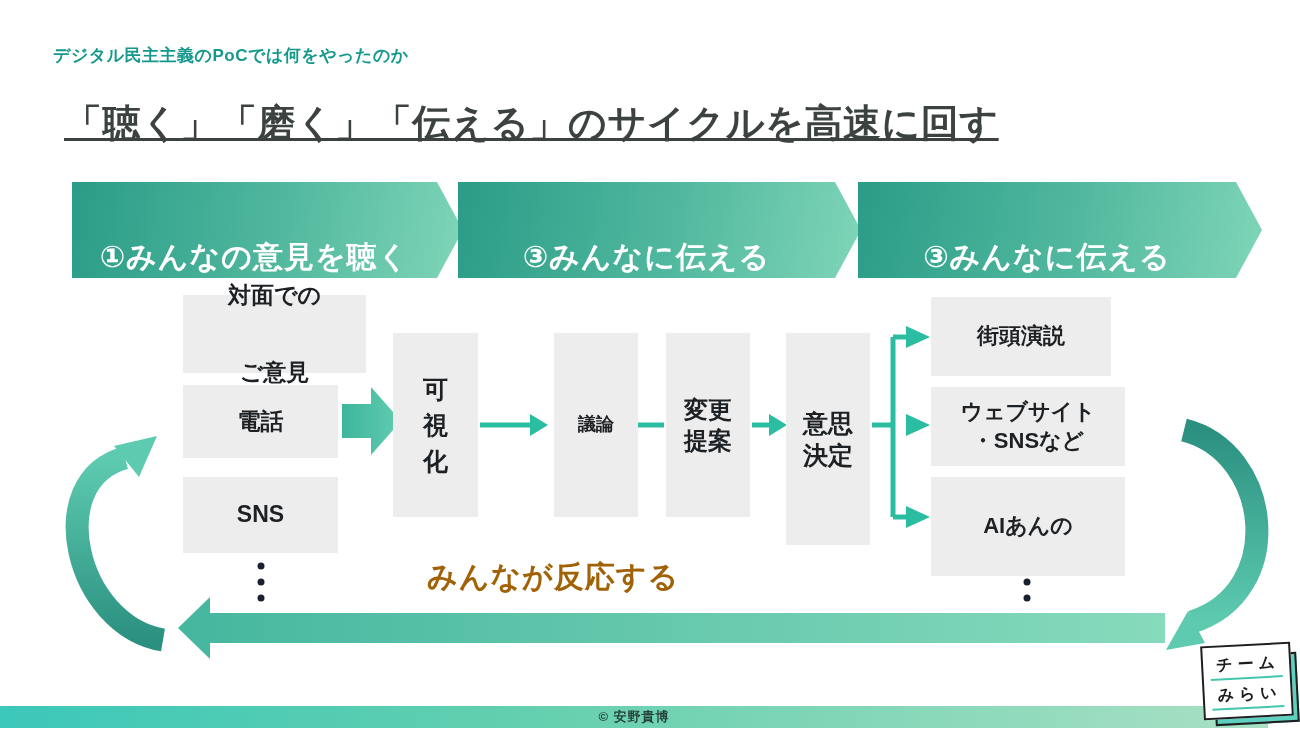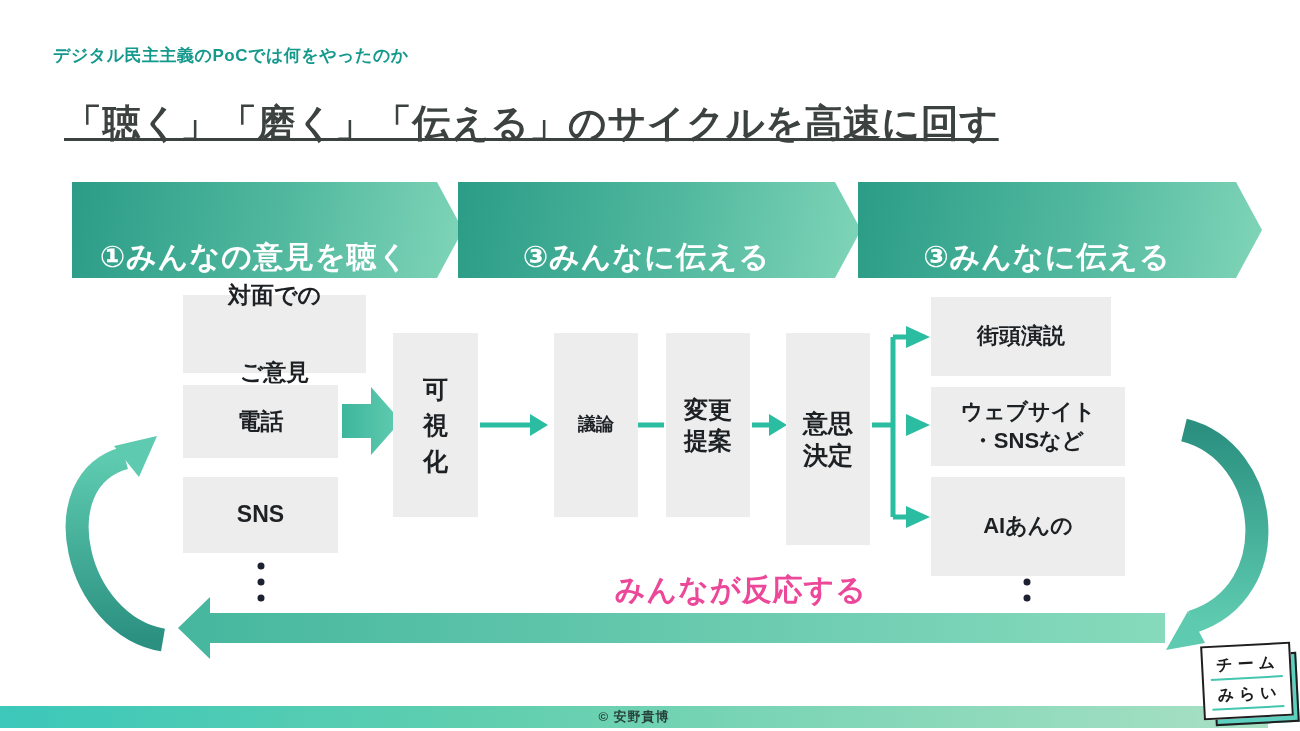--- a/index.html
+++ b/index.html
@@ -27,22 +27,22 @@
   #banner-2{left:458px;width:403px;}
   #banner-3{left:858px;width:404px;}
   .box{
     background:#ededed;z-index:3;
     display:flex;flex-direction:column;align-items:center;justify-content:center;
     font-weight:bold;color:#1d2124;text-align:center;line-height:1.3;
   }
   .box span{display:block;}
   #svg-layer{left:0;top:0;z-index:1;pointer-events:none;}
   #feedback-label{
-    left:427px;top:570px;width:440px;text-align:right;z-index:3;
-    font-size:30px;font-weight:bold;color:#ec4899;letter-spacing:1px;
+    left:427px;top:557px;width:440px;text-align:left;z-index:3;
+    font-size:30px;font-weight:bold;color:#a16207;letter-spacing:1px;
   }
   #footer-band{
     left:0;top:706px;width:1268px;height:22px;z-index:4;
     background:linear-gradient(90deg,#3cc8ba 0%,#62cfae 40%,#a9e0c4 100%);
     display:flex;align-items:center;justify-content:center;
   }
   #footer-copyright{font-size:13px;font-weight:600;color:#27423a;letter-spacing:1px;}
   #logo{left:1200px;top:642px;width:100px;height:88px;z-index:5;}
   #logo-back{
     position:absolute;left:14px;top:12px;width:80px;height:66px;

